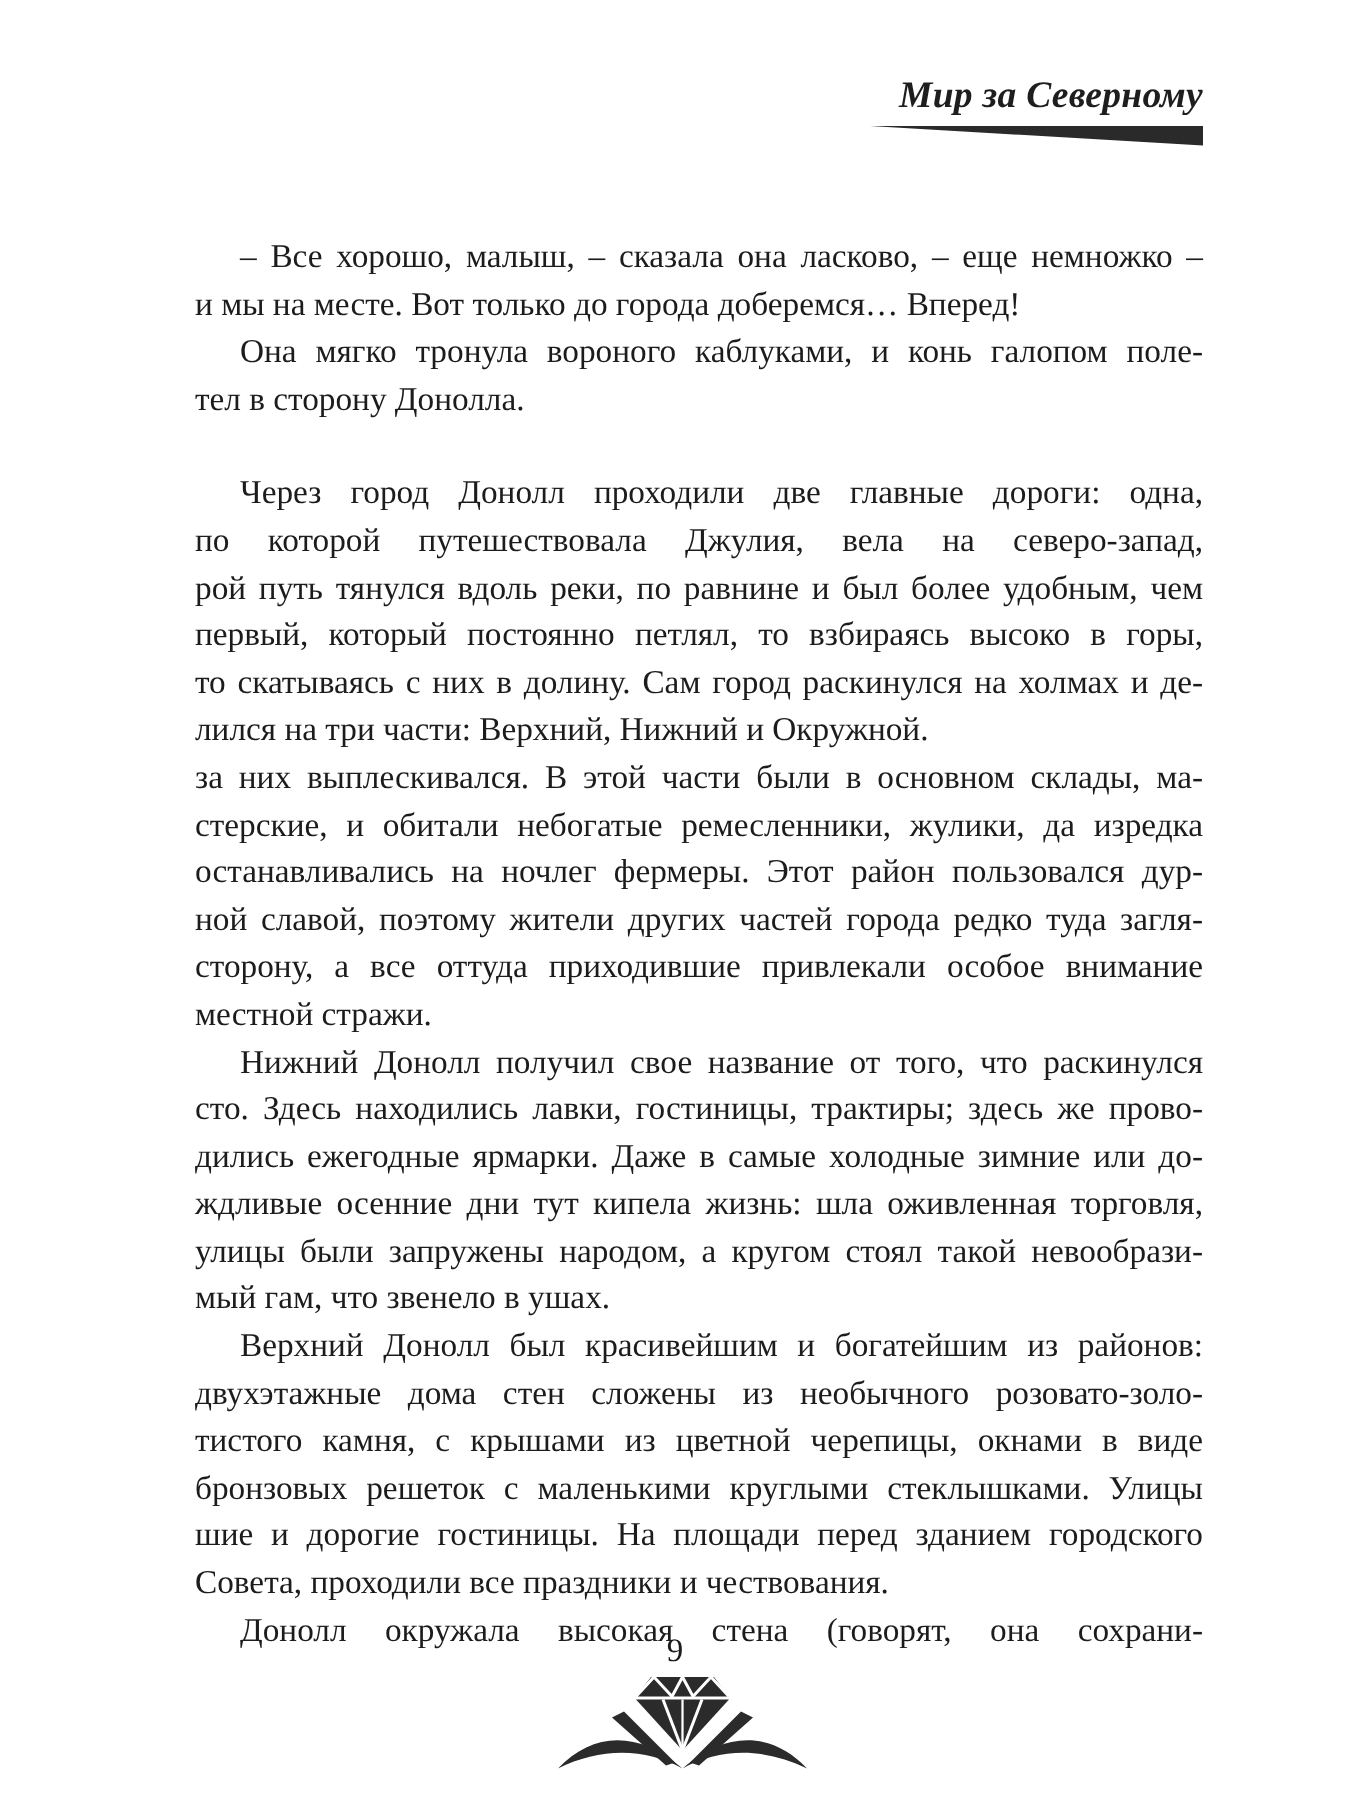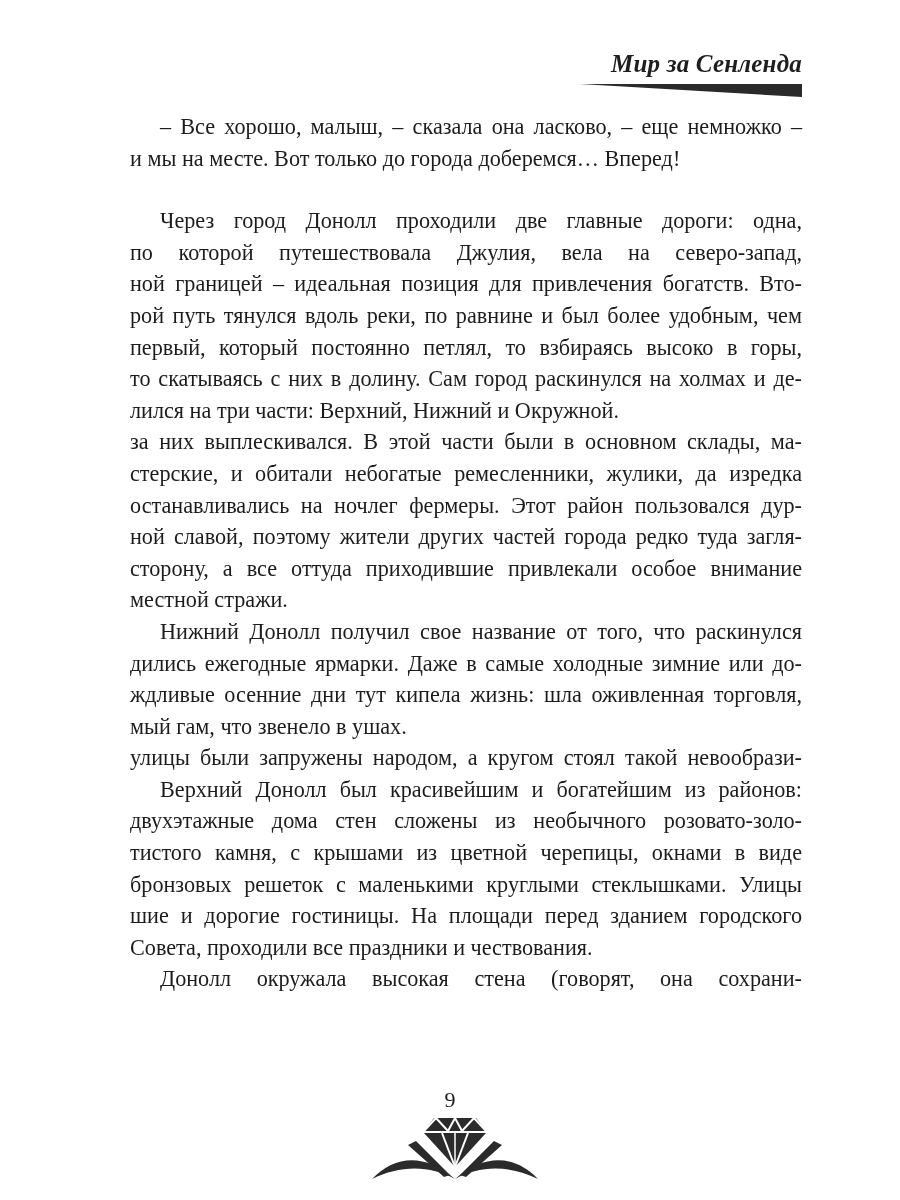--- a/index.html
+++ b/index.html
@@ -5,69 +5,73 @@
   html, body { margin:0; padding:0; background:#ffffff; }
   body { width:900px; height:1200px; position:relative; overflow:hidden; font-family:"Liberation Serif","DejaVu Serif",serif; color:#1c1c1c; }
   .header { position:absolute; left:0; top:0; width:900px; height:100px; }
   .header-title { position:absolute; right:98px; top:50px; font-style:italic; font-weight:bold; font-size:25px; color:#1e1e1e; letter-spacing:0.2px; }
   .header-rule { position:absolute; left:580px; top:82px; }
   .page-body { position:absolute; left:130px; top:111px; width:672px; font-size:22.2px; line-height:31.6px; }
   .line { display:block; text-align:justify; text-align-last:justify; white-space:nowrap; height:31.6px; }
   .line.last { text-align-last:left; }
   .line.indent { padding-left:30px; }
   .para-gap { height:31px; }
-  .line-inner { display:inline-block; width:100%; text-align:justify; text-align-last:justify; }
+  .line-inner { display:inline-block; width:100%; text-align:justify; text-align-last:justify;margin-top:44px; }
   .line.last .line-inner { text-align-last:left; }
   .footer-num { position:absolute; left:0; width:900px; top:1087px; text-align:center; font-size:22px; color:#1c1c1c; }
   .ornament { position:absolute; left:370px; top:1115px; }
 </style>
 </head>
 <body>
 
 <div class="header">
-  <div class="header-title">Мир за Сенленда</div>
+  <div class="header-title">Мир за Северному</div>
   <svg class="header-rule" width="225" height="16" viewBox="0 0 225 16">
     <polygon points="0,2 222,2 222,15" fill="#2a2a2a"></polygon>
   </svg>
 </div>
 
 <div class="page-body">
 
   <div>
     <span class="line indent"><span class="line-inner">– Все хорошо, малыш, – сказала она ласково, – еще немножко –</span></span>
     <span class="line last"><span class="line-inner">и мы на месте. Вот только до города доберемся… Вперед!</span></span>
   </div>
 
+  <div>
+    <span class="line indent"><span class="line-inner">Она мягко тронула вороного каблуками, и конь галопом поле-</span></span>
+    <span class="line last"><span class="line-inner">тел в сторону Донолла.</span></span>
+  </div>
   <div class="para-gap"></div>
 
   <div>
     <span class="line indent"><span class="line-inner">Через город Донолл проходили две главные дороги: одна,</span></span>
     <span class="line"><span class="line-inner">по которой путешествовала Джулия, вела на северо-запад,</span></span>
-    <span class="line"><span class="line-inner">ной границей – идеальная позиция для привлечения богатств. Вто-</span></span>
     <span class="line"><span class="line-inner">рой путь тянулся вдоль реки, по равнине и был более удобным, чем</span></span>
     <span class="line"><span class="line-inner">первый, который постоянно петлял, то взбираясь высоко в горы,</span></span>
     <span class="line"><span class="line-inner">то скатываясь с них в долину. Сам город раскинулся на холмах и де-</span></span>
     <span class="line last"><span class="line-inner">лился на три части: Верхний, Нижний и Окружной.</span></span>
   </div>
 
   <div>
     <span class="line"><span class="line-inner">за них выплескивался. В этой части были в основном склады, ма-</span></span>
     <span class="line"><span class="line-inner">стерские, и обитали небогатые ремесленники, жулики, да изредка</span></span>
     <span class="line"><span class="line-inner">останавливались на ночлег фермеры. Этот район пользовался дур-</span></span>
     <span class="line"><span class="line-inner">ной славой, поэтому жители других частей города редко туда загля-</span></span>
     <span class="line"><span class="line-inner">сторону, а все оттуда приходившие привлекали особое внимание</span></span>
     <span class="line last"><span class="line-inner">местной стражи.</span></span>
   </div>
 
   <div>
     <span class="line indent"><span class="line-inner">Нижний Донолл получил свое название от того, что раскинулся</span></span>
+    <span class="line"><span class="line-inner">сто. Здесь находились лавки, гостиницы, трактиры; здесь же прово-</span></span>
     <span class="line"><span class="line-inner">дились ежегодные ярмарки. Даже в самые холодные зимние или до-</span></span>
     <span class="line"><span class="line-inner">ждливые осенние дни тут кипела жизнь: шла оживленная торговля,</span></span>
+    <span class="line"><span class="line-inner">улицы были запружены народом, а кругом стоял такой невообрази-</span></span>
     <span class="line last"><span class="line-inner">мый гам, что звенело в ушах.</span></span>
-    <span class="line"><span class="line-inner">улицы были запружены народом, а кругом стоял такой невообрази-</span></span>
   </div>
 
   <div>
     <span class="line indent"><span class="line-inner">Верхний Донолл был красивейшим и богатейшим из районов:</span></span>
     <span class="line"><span class="line-inner">двухэтажные дома стен сложены из необычного розовато-золо-</span></span>
     <span class="line"><span class="line-inner">тистого камня, с крышами из цветной черепицы, окнами в виде</span></span>
     <span class="line"><span class="line-inner">бронзовых решеток с маленькими круглыми стеклышками. Улицы</span></span>
     <span class="line"><span class="line-inner">шие и дорогие гостиницы. На площади перед зданием городского</span></span>
     <span class="line last"><span class="line-inner">Совета, проходили все праздники и чествования.</span></span>
   </div>

